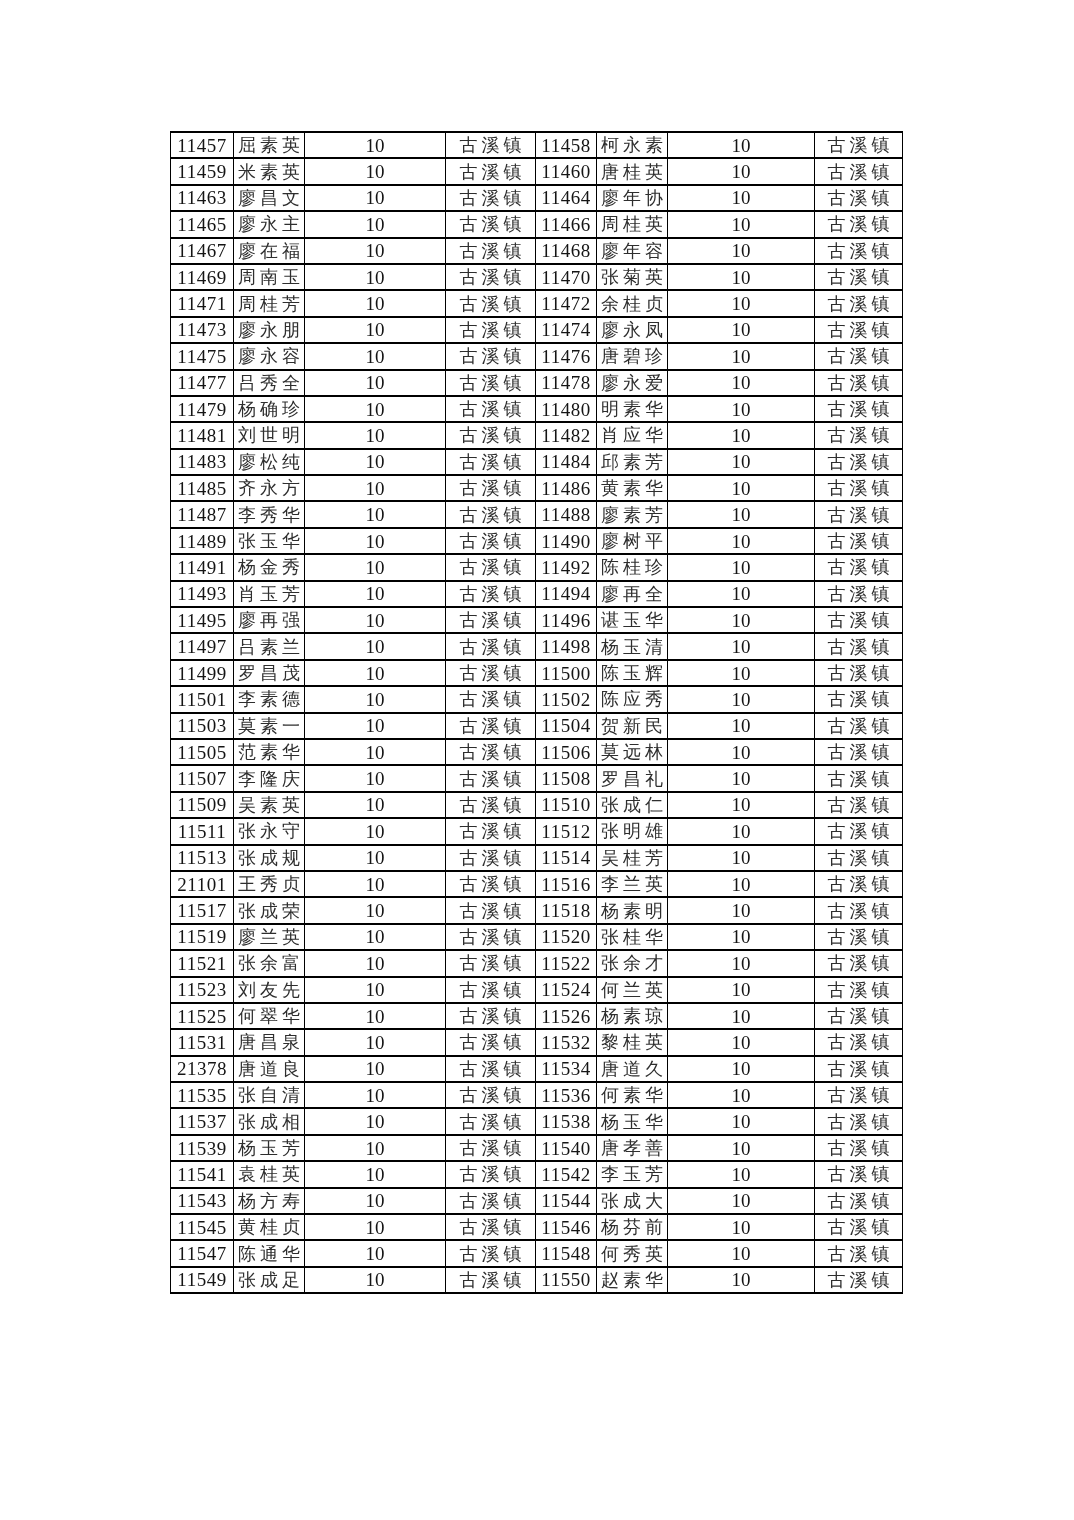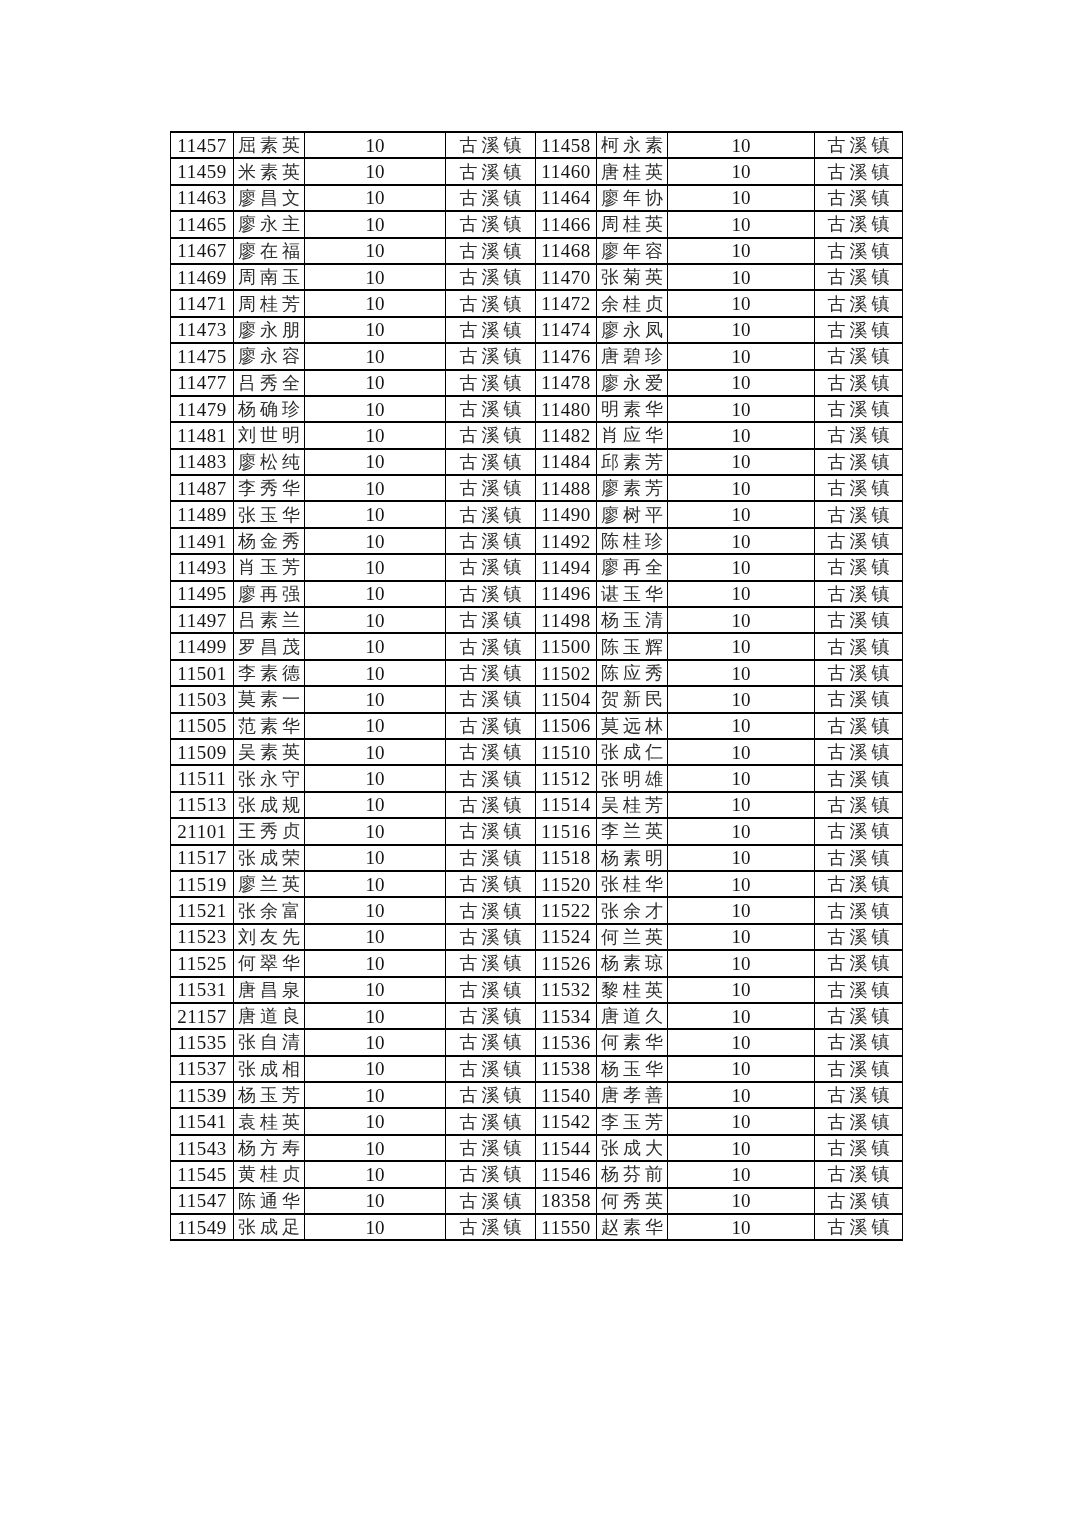--- a/index.html
+++ b/index.html
@@ -197,20 +197,30 @@
     <td class="id">11483</td>
     <td class="name">廖松纯</td>
     <td class="val">10</td>
     <td class="town">古溪镇</td>
     <td class="id">11484</td>
     <td class="name">邱素芳</td>
     <td class="val">10</td>
     <td class="town">古溪镇</td>
   </tr>
         <tr>
+    <td class="id">11485</td>
+    <td class="name">齐永方</td>
+    <td class="val">10</td>
+    <td class="town">古溪镇</td>
+    <td class="id">11486</td>
+    <td class="name">黄素华</td>
+    <td class="val">10</td>
+    <td class="town">古溪镇</td>
+  </tr>
+        <tr>
     <td class="id">11487</td>
     <td class="name">李秀华</td>
     <td class="val">10</td>
     <td class="town">古溪镇</td>
     <td class="id">11488</td>
     <td class="name">廖素芳</td>
     <td class="val">10</td>
     <td class="town">古溪镇</td>
   </tr>
         <tr>
@@ -297,20 +307,30 @@
     <td class="id">11505</td>
     <td class="name">范素华</td>
     <td class="val">10</td>
     <td class="town">古溪镇</td>
     <td class="id">11506</td>
     <td class="name">莫远林</td>
     <td class="val">10</td>
     <td class="town">古溪镇</td>
   </tr>
         <tr>
+    <td class="id">11507</td>
+    <td class="name">李隆庆</td>
+    <td class="val">10</td>
+    <td class="town">古溪镇</td>
+    <td class="id">11508</td>
+    <td class="name">罗昌礼</td>
+    <td class="val">10</td>
+    <td class="town">古溪镇</td>
+  </tr>
+        <tr>
     <td class="id">11509</td>
     <td class="name">吴素英</td>
     <td class="val">10</td>
     <td class="town">古溪镇</td>
     <td class="id">11510</td>
     <td class="name">张成仁</td>
     <td class="val">10</td>
     <td class="town">古溪镇</td>
   </tr>
         <tr>
@@ -397,21 +417,21 @@
     <td class="id">11531</td>
     <td class="name">唐昌泉</td>
     <td class="val">10</td>
     <td class="town">古溪镇</td>
     <td class="id">11532</td>
     <td class="name">黎桂英</td>
     <td class="val">10</td>
     <td class="town">古溪镇</td>
   </tr>
         <tr>
-    <td class="id">21157</td>
+    <td class="id">21378</td>
     <td class="name">唐道良</td>
     <td class="val">10</td>
     <td class="town">古溪镇</td>
     <td class="id">11534</td>
     <td class="name">唐道久</td>
     <td class="val">10</td>
     <td class="town">古溪镇</td>
   </tr>
         <tr>
     <td class="id">11535</td>
@@ -471,21 +491,21 @@
     <td class="id">11546</td>
     <td class="name">杨芬前</td>
     <td class="val">10</td>
     <td class="town">古溪镇</td>
   </tr>
         <tr>
     <td class="id">11547</td>
     <td class="name">陈通华</td>
     <td class="val">10</td>
     <td class="town">古溪镇</td>
-    <td class="id">18358</td>
+    <td class="id">11548</td>
     <td class="name">何秀英</td>
     <td class="val">10</td>
     <td class="town">古溪镇</td>
   </tr>
         <tr>
     <td class="id">11549</td>
     <td class="name">张成足</td>
     <td class="val">10</td>
     <td class="town">古溪镇</td>
     <td class="id">11550</td>

